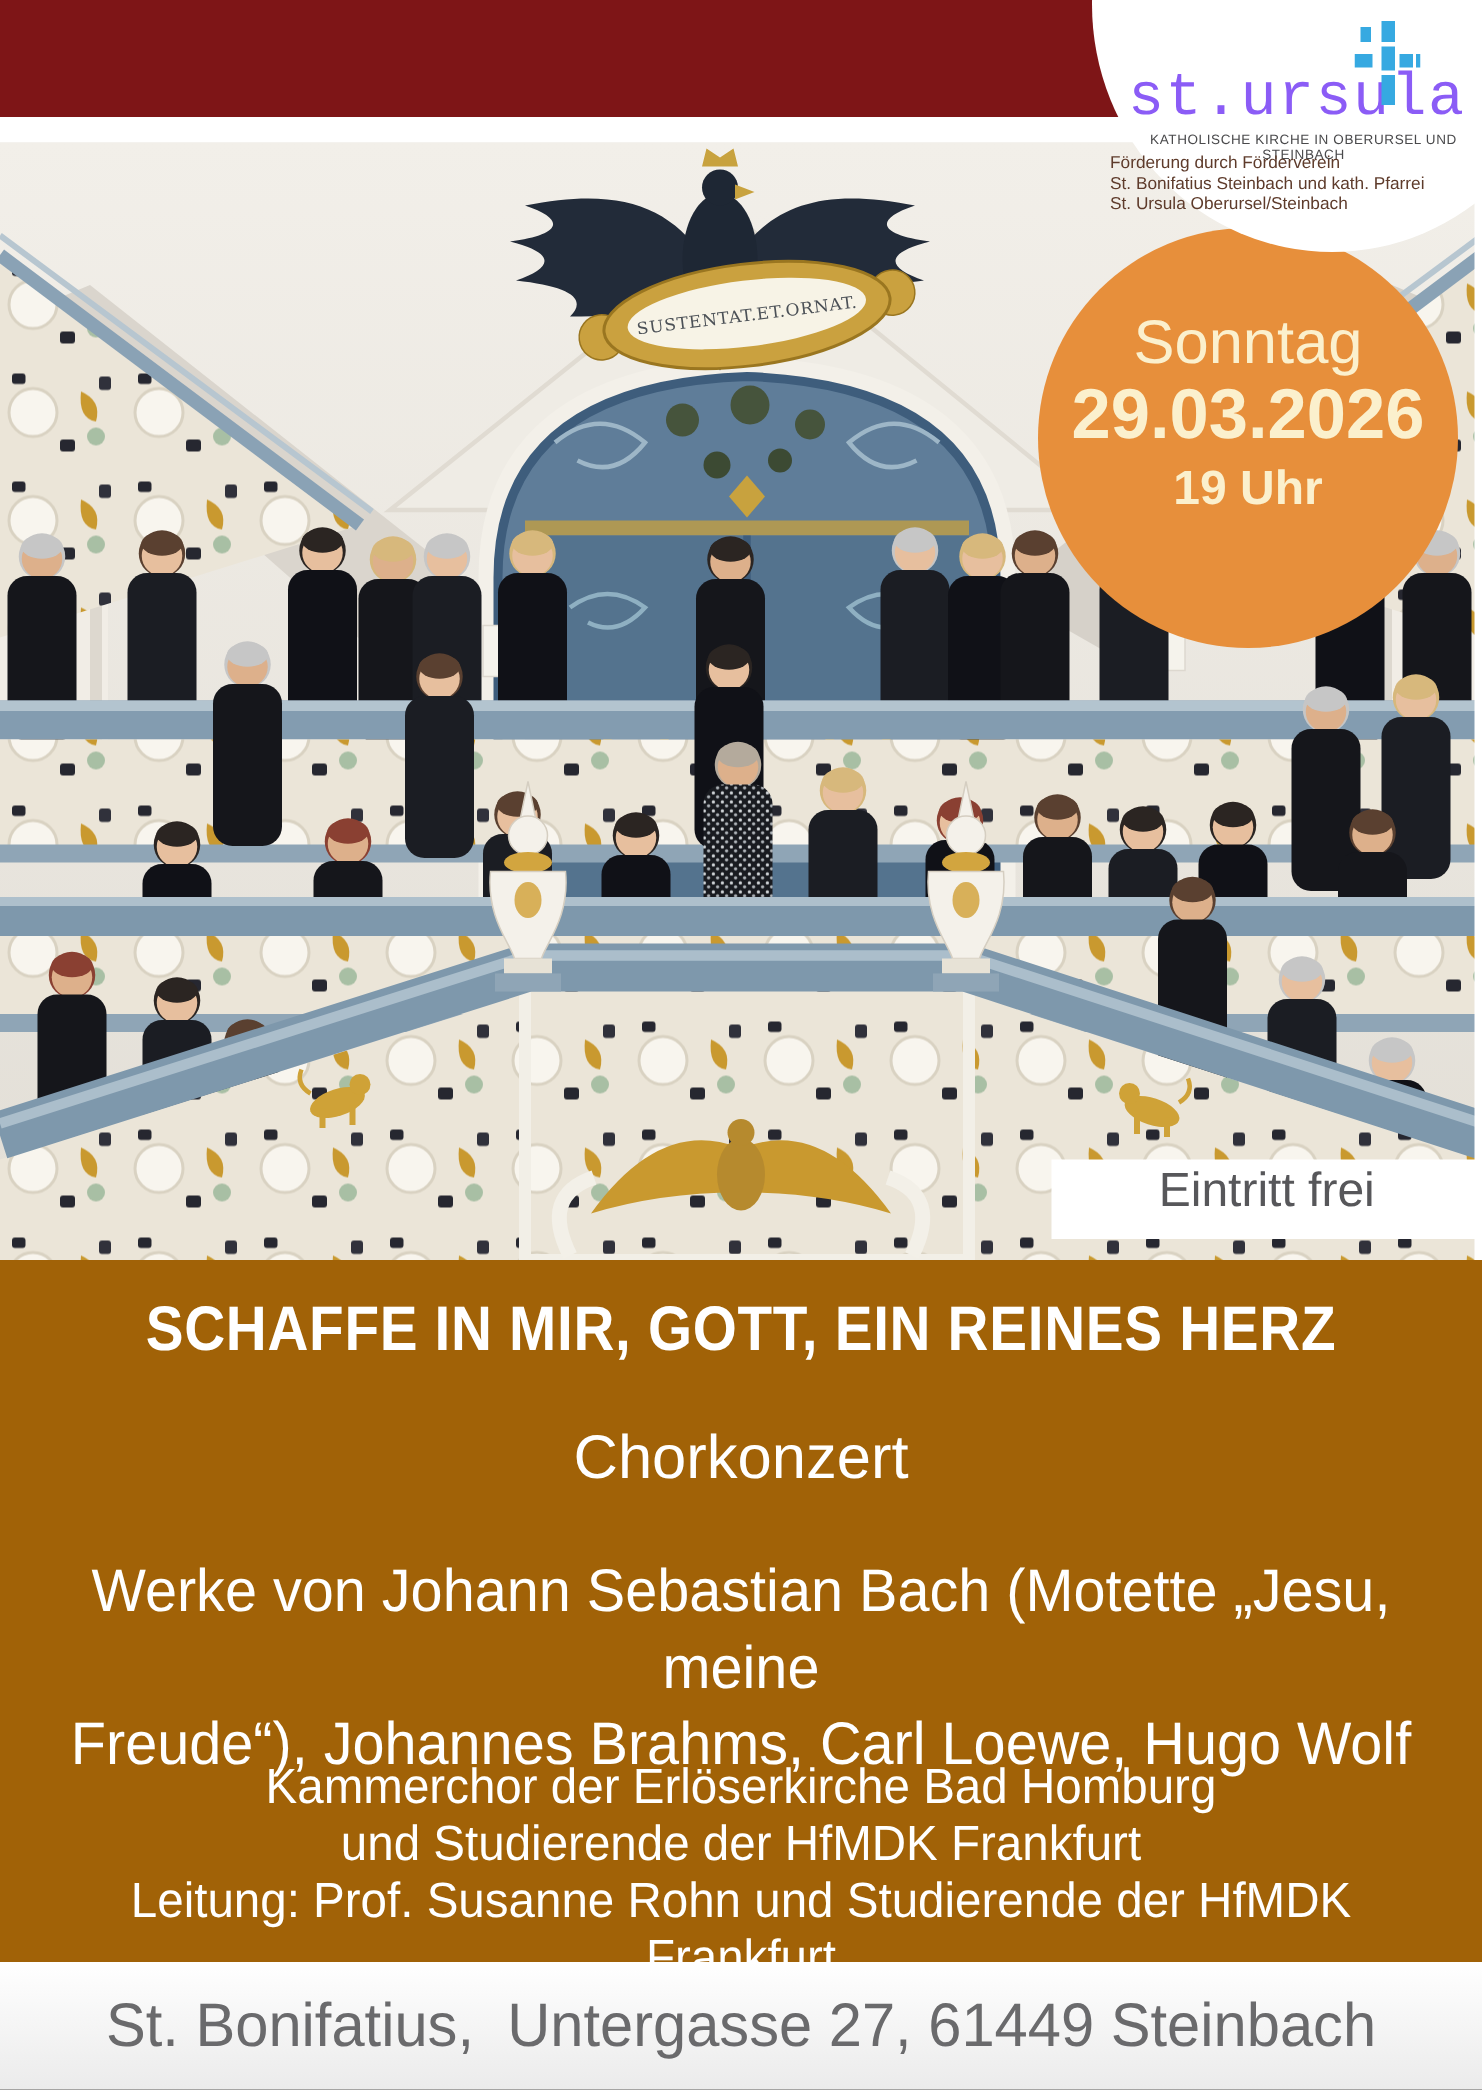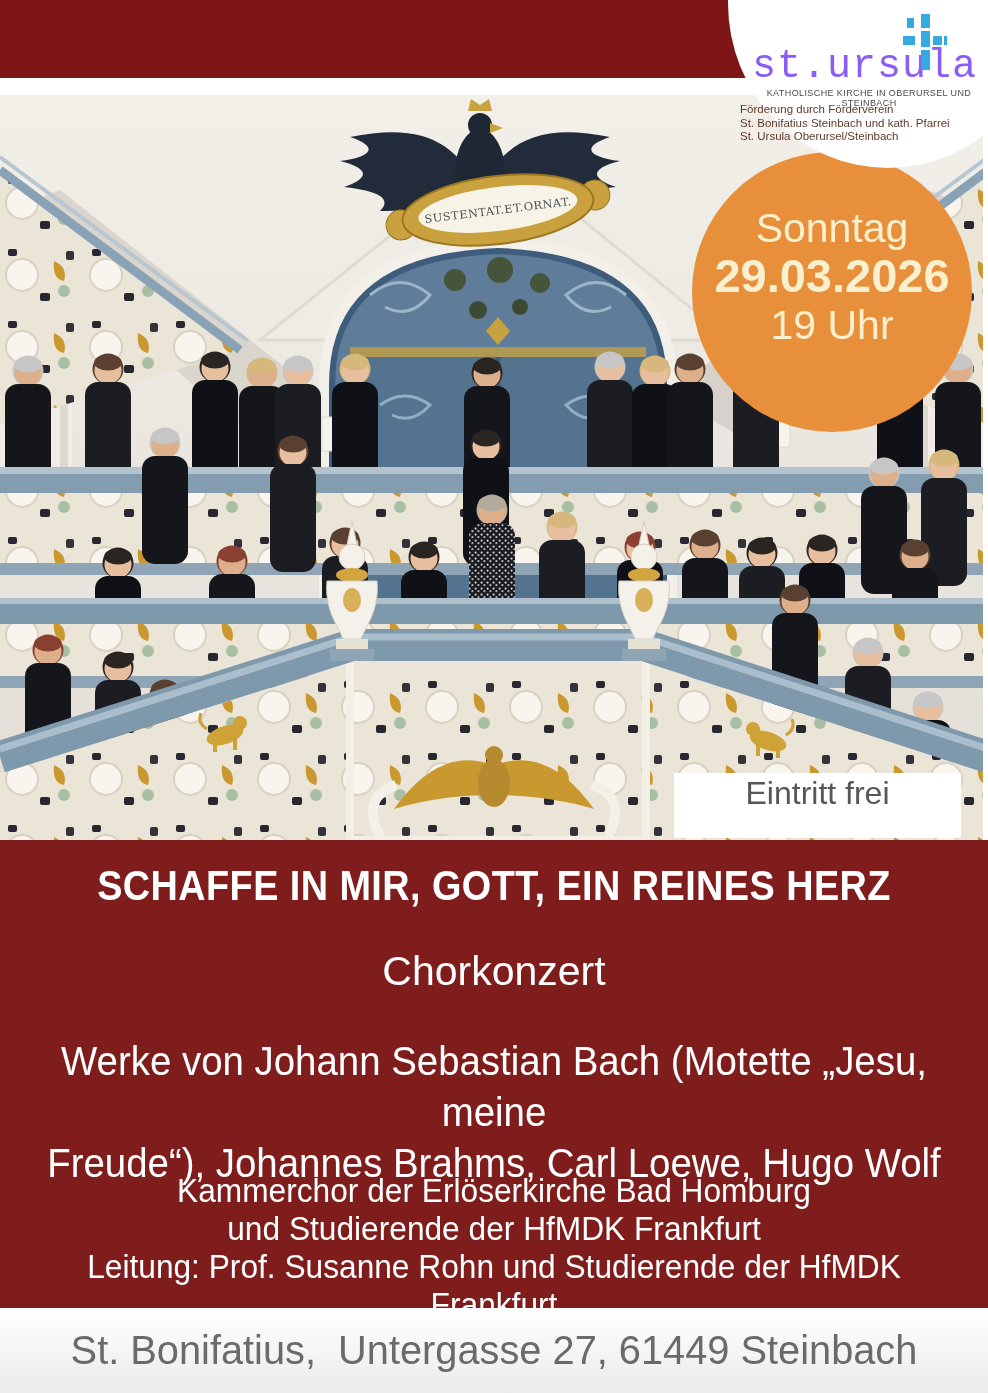--- a/index.html
+++ b/index.html
@@ -12,45 +12,45 @@
   .photo-wrap{position:absolute;left:0;top:95px;width:988px;height:745px;z-index:1;background:#ece8e1;}
   .photo-wrap svg{display:block;}
 
   
   .date-badge{
     position:absolute;left:692px;top:152px;width:280px;height:280px;border-radius:50%;
     background:#e78f3b;z-index:3;text-align:center;color:#fbf0cd;
   }
   .badge-day{margin-top:53px;font-size:41px;line-height:46px;font-weight:400;}
   .badge-date{font-size:47px;line-height:50px;font-weight:700;}
-  .badge-time{font-size:41px;line-height:48px;font-weight:400;}
+  .badge-time{font-size:32px;line-height:48px;font-weight:700;}
 
   
   .logo-blob{
     position:absolute;left:728px;top:-162px;width:320px;height:330px;border-radius:50%;
     background:#ffffff;z-index:4;
   }
   .logo-name{position:absolute;left:752px;top:44px;width:170px;z-index:5;
     font-family:Liberation Mono, monospace;font-size:40px;color:#8b5cf6;letter-spacing:1px;}
   .logo-subtitle{position:absolute;left:758px;top:88px;width:222px;z-index:5;text-align:center;
     font-size:9px;letter-spacing:.4px;color:#4a4a4c;font-family:"Liberation Sans",sans-serif;}
   .logo-cross{position:absolute;left:903px;top:12px;z-index:5;}
   .funding{position:absolute;left:740px;top:103px;width:248px;z-index:5;text-align:left;
     font-size:11.5px;line-height:13.5px;color:#5e3b2b;}
 
   
   .admission{
-    position:absolute;left:674px;top:773px;width:287px;height:65px;background:#ffffff;z-index:3;
+    position:absolute;left:701px;top:773px;width:287px;height:53px;background:#ffffff;z-index:3;
     text-align:center;
   }
   .admission-title{margin-top:3px;font-size:32px;line-height:34px;color:#57575a;}
   .admission-subtitle{font-size:22px;line-height:24px;color:#6f6f72;}
 
   
-  .concert-section{position:absolute;left:0;top:840px;width:988px;height:468px;background:#7f1d1d;z-index:1;color:#ffffff;}
+  .concert-section{position:absolute;left:0;top:840px;width:988px;height:468px;background:#a16207;z-index:1;color:#ffffff;}
   .concert-section div{position:absolute;left:0;width:988px;text-align:center;}
   .concert-title{top:22px;font-size:42px;font-weight:700;transform:scaleX(.9);letter-spacing:.5px;}
   .concert-type{top:108px;font-size:41px;font-weight:400;}
   .works{top:196px;font-size:40px;line-height:51px;font-weight:400;transform:scaleX(.96);}
   .performers{top:332px;font-size:33px;line-height:38px;font-weight:400;transform:scaleX(.96);}
 
   
   .venue-bar{position:absolute;left:0;top:1308px;width:988px;height:85px;z-index:1;
     background:linear-gradient(#ffffff,#ebebeb);text-align:center;}
   .venue-address{line-height:85px;font-size:41px;color:#6a6a6c;transform:scaleX(.97);white-space:pre;}

